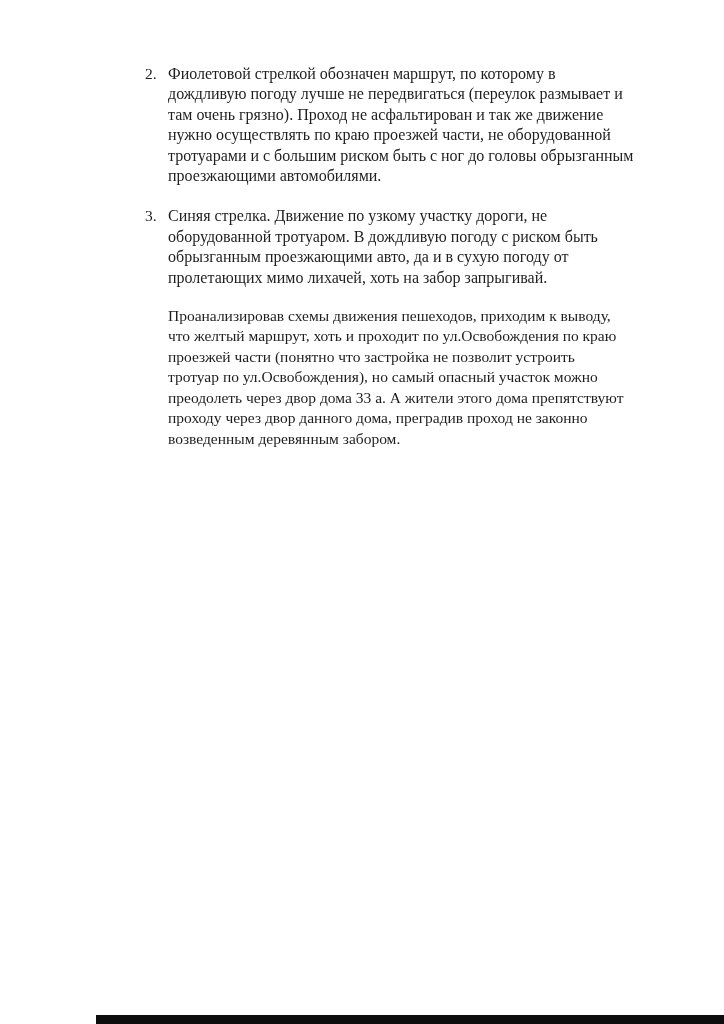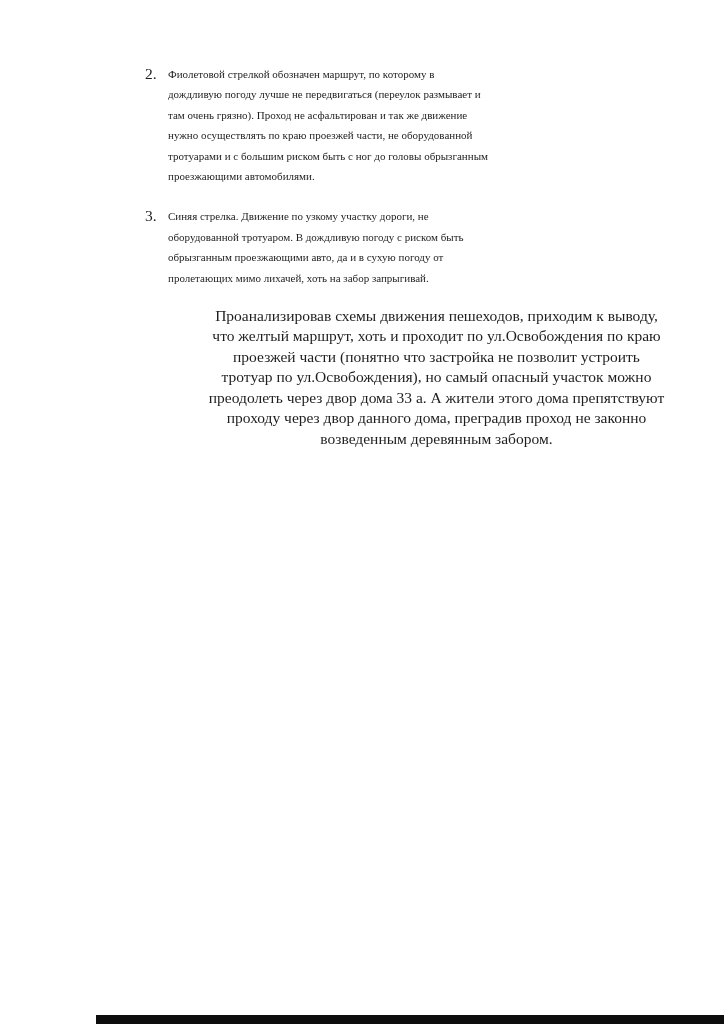--- a/index.html
+++ b/index.html
@@ -28,31 +28,30 @@
     margin-bottom: 20px;
   }
   .num {
     flex: 0 0 23px;
     width: 23px;
     font-size: 15.5px;
     line-height: 20.4px;
   }
   .item-text {
     flex: 1 1 auto;
-    font-size: 11px;
+    font-size: 16px;
     line-height: 20.4px;
     white-space: pre-line;
   }
   .closing-paragraph {
     margin-left: 23px;
     margin-top: -2px;
     font-size: 15.5px;
     line-height: 20.4px;
     white-space: pre-line;
-    text-align: center;
   }
   .artifact-bar {
     position: absolute;
     left: 96px;
     right: 0;
     bottom: 0;
     height: 9px;
   }
 </style>
 </head>

